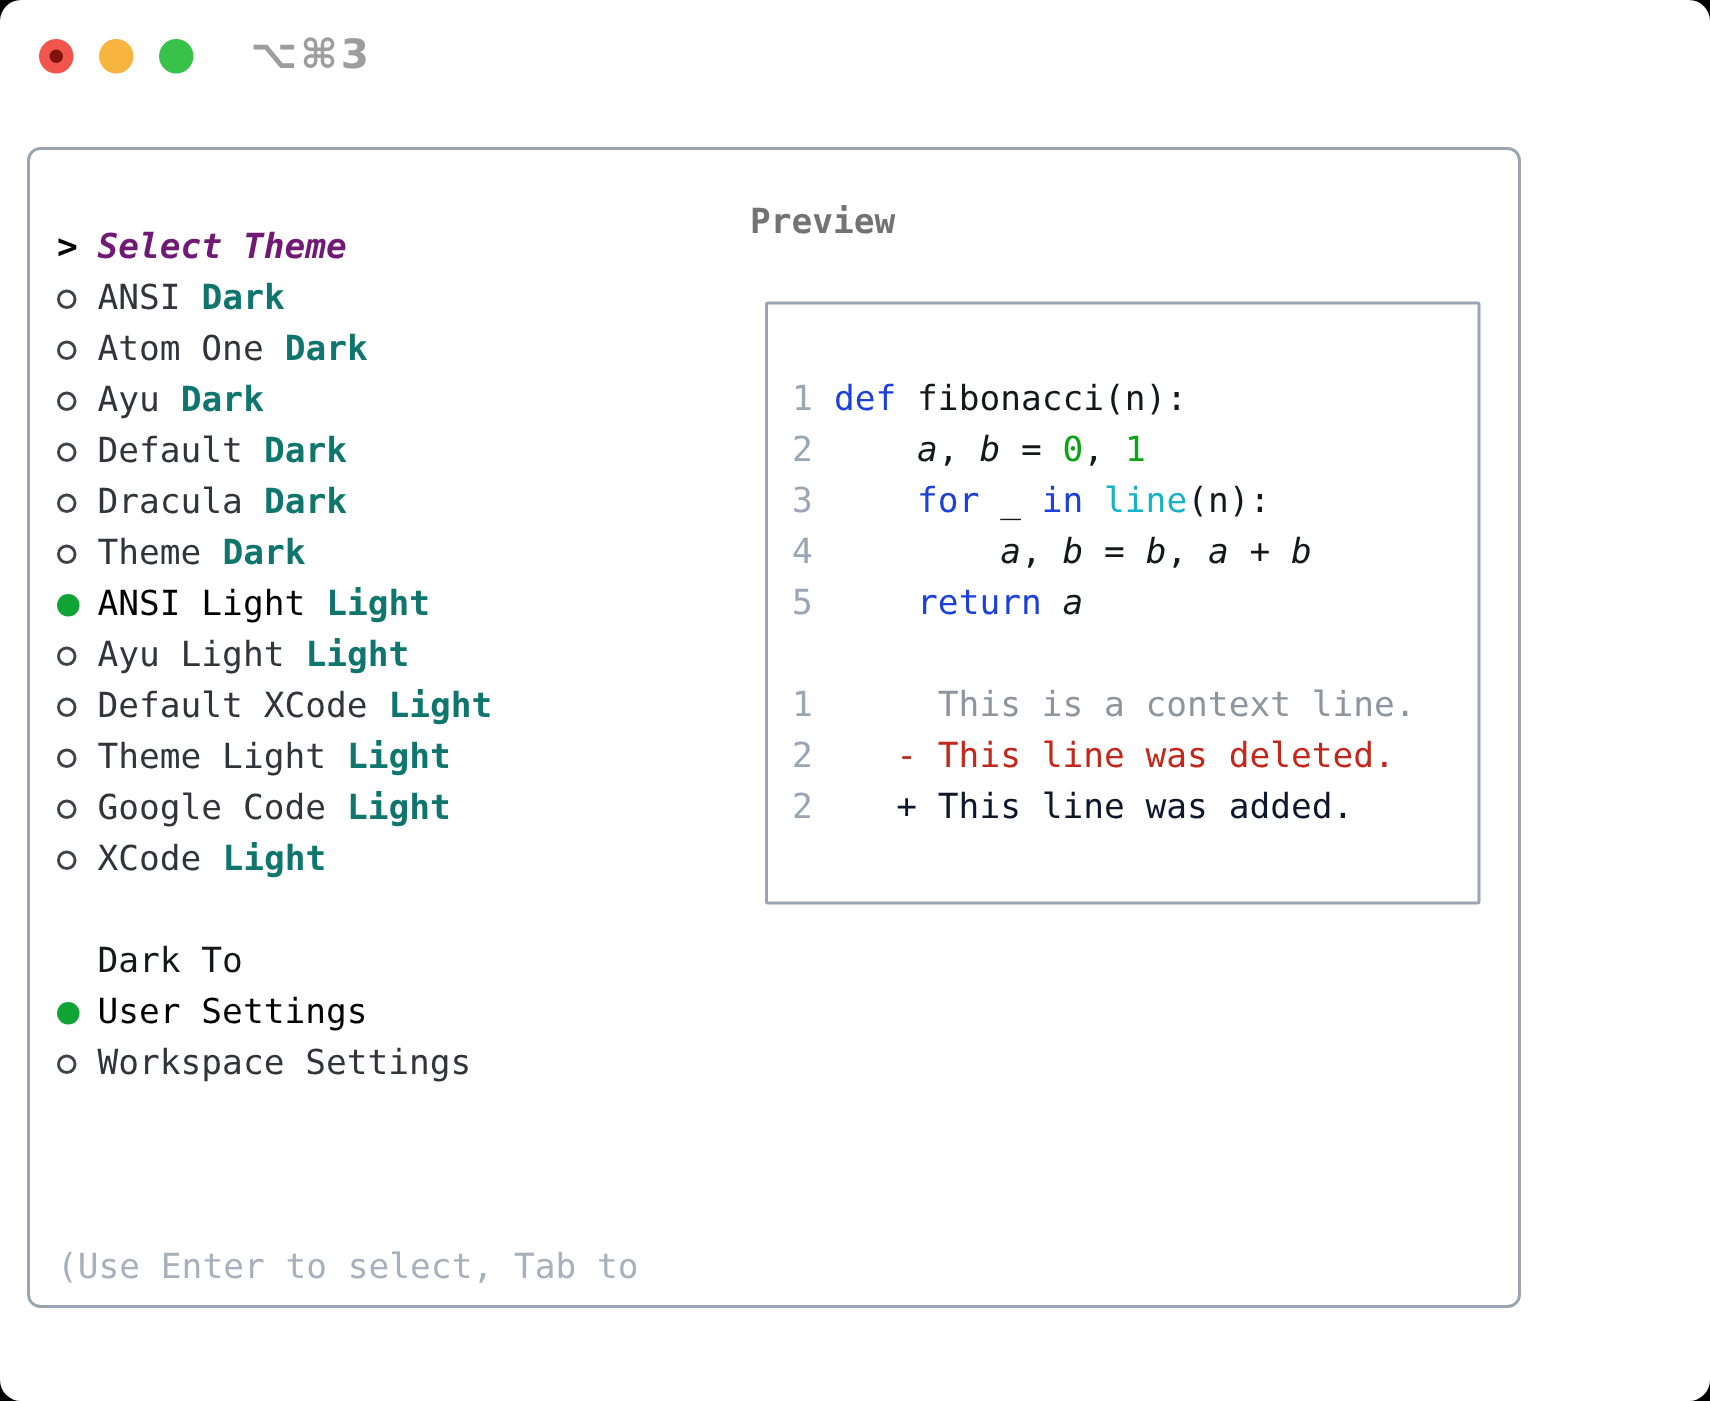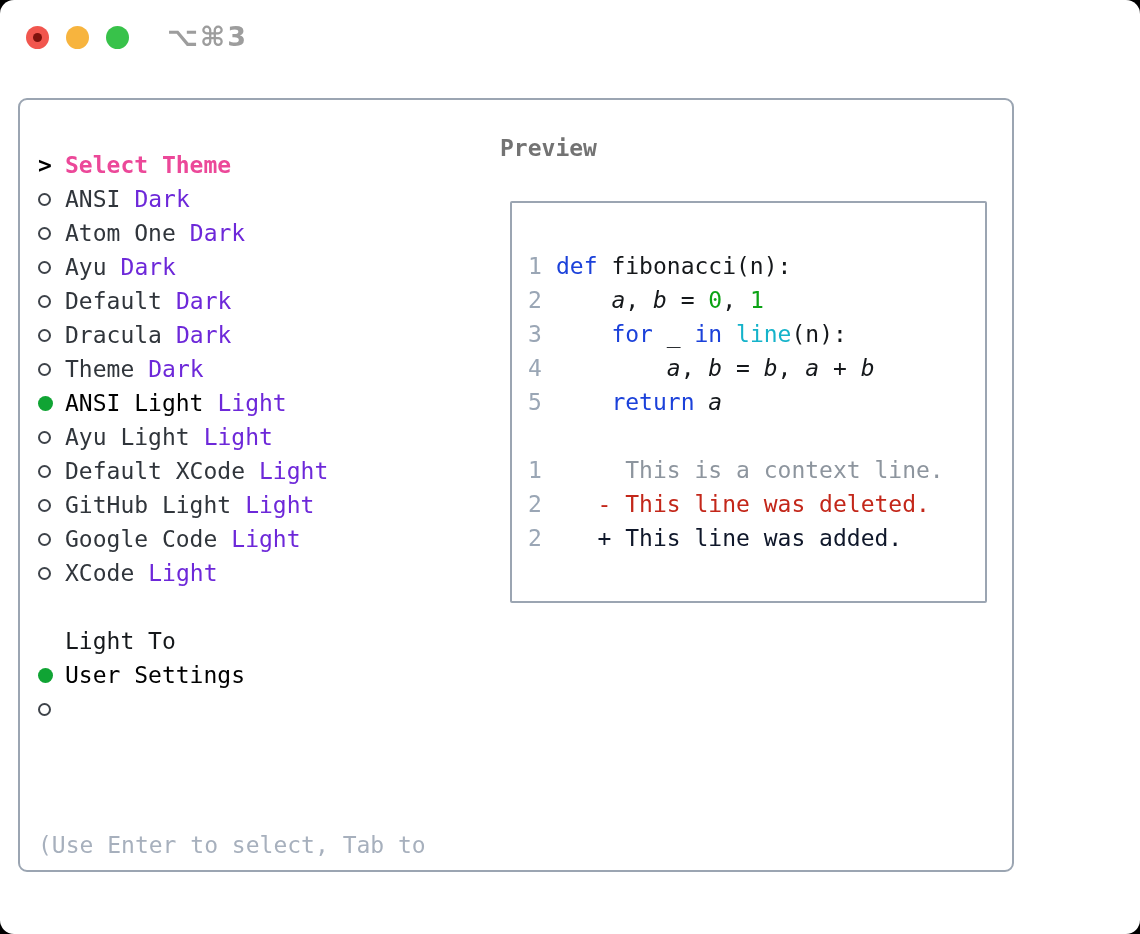--- a/index.html
+++ b/index.html
@@ -30,25 +30,25 @@
     position:absolute; left:18px; top:98px; width:996px; height:774px;
     border:2px solid #9ba5b2; border-radius:9px; background:#fff;
   }
 
   .left-col { position:absolute; left:18px; top:48px; font-size:23px; }
   .row { display:flex; align-items:center; height:34px; }
   .bcol { width:27px; flex:0 0 27px; display:flex; align-items:center; }
   .radio { width:13px; height:13px; border:2px solid #3e434a; border-radius:50%; }
   .radio.sel { width:15px; height:15px; border:none; background:#10a434; }
   .prompt { font-weight:bold; color:#000; font-size:23px; }
-  .hdr  { font-weight:bold; color:#ec4899; white-space:pre; }
+  .hdr  { font-weight:bold; color:#701a75; white-space:pre;font-style:italic; }
   .hdr2 { color:#15181b; white-space:pre; }
   .name { color:#30353b; white-space:pre; }
   .name.sel { color:#000000; }
-  .variant { color:#6d28d9; margin-left:14px; white-space:pre; }
+  .variant { color:#0f766e; margin-left:14px; white-space:pre;font-weight:bold; }
   .apply-block { margin-top:34px; }
   .help { margin-top:34px; color:#a7b0bd; line-height:34px; white-space:pre; }
 
   
   .phdr {
     position:absolute; left:480px; top:31px; height:34px; line-height:34px;
     font-weight:bold; font-size:23px; color:#737373;
   }
   .preview-box {
     position:absolute; left:490px; top:101px; width:477px; height:402px;
@@ -154,21 +154,21 @@
             <span class="bcol">
               <span class="radio"></span>
             </span>
             <span class="name">Default XCode</span>
             <span class="variant">Light</span>
           </div>
           <div class="row">
             <span class="bcol">
               <span class="radio"></span>
             </span>
-            <span class="name">GitHub Light</span>
+            <span class="name">Theme Light</span>
             <span class="variant">Light</span>
           </div>
           <div class="row">
             <span class="bcol">
               <span class="radio"></span>
             </span>
             <span class="name">Google Code</span>
             <span class="variant">Light</span>
           </div>
           <div class="row">
@@ -176,33 +176,34 @@
               <span class="radio"></span>
             </span>
             <span class="name">XCode</span>
             <span class="variant">Light</span>
           </div>
         </div>
 
       <div class="apply-block">
         <div class="row">
           <span class="bcol"></span>
-          <span class="hdr2">Light To</span>
+          <span class="hdr2">Dark To</span>
         </div>
         <div id="apply-list">
             <div class="row">
               <span class="bcol">
                 <span class="radio sel"></span>
               </span>
               <span class="name sel">User Settings</span>
             </div>
             <div class="row">
               <span class="bcol">
                 <span class="radio"></span>
               </span>
+              <span class="name">Workspace Settings</span>
             </div>
           </div>
       </div>
 
       <div class="help">
         <div>(Use Enter to select, Tab to</div>
         <div>change focus)</div>
       </div>
     </div>
 

